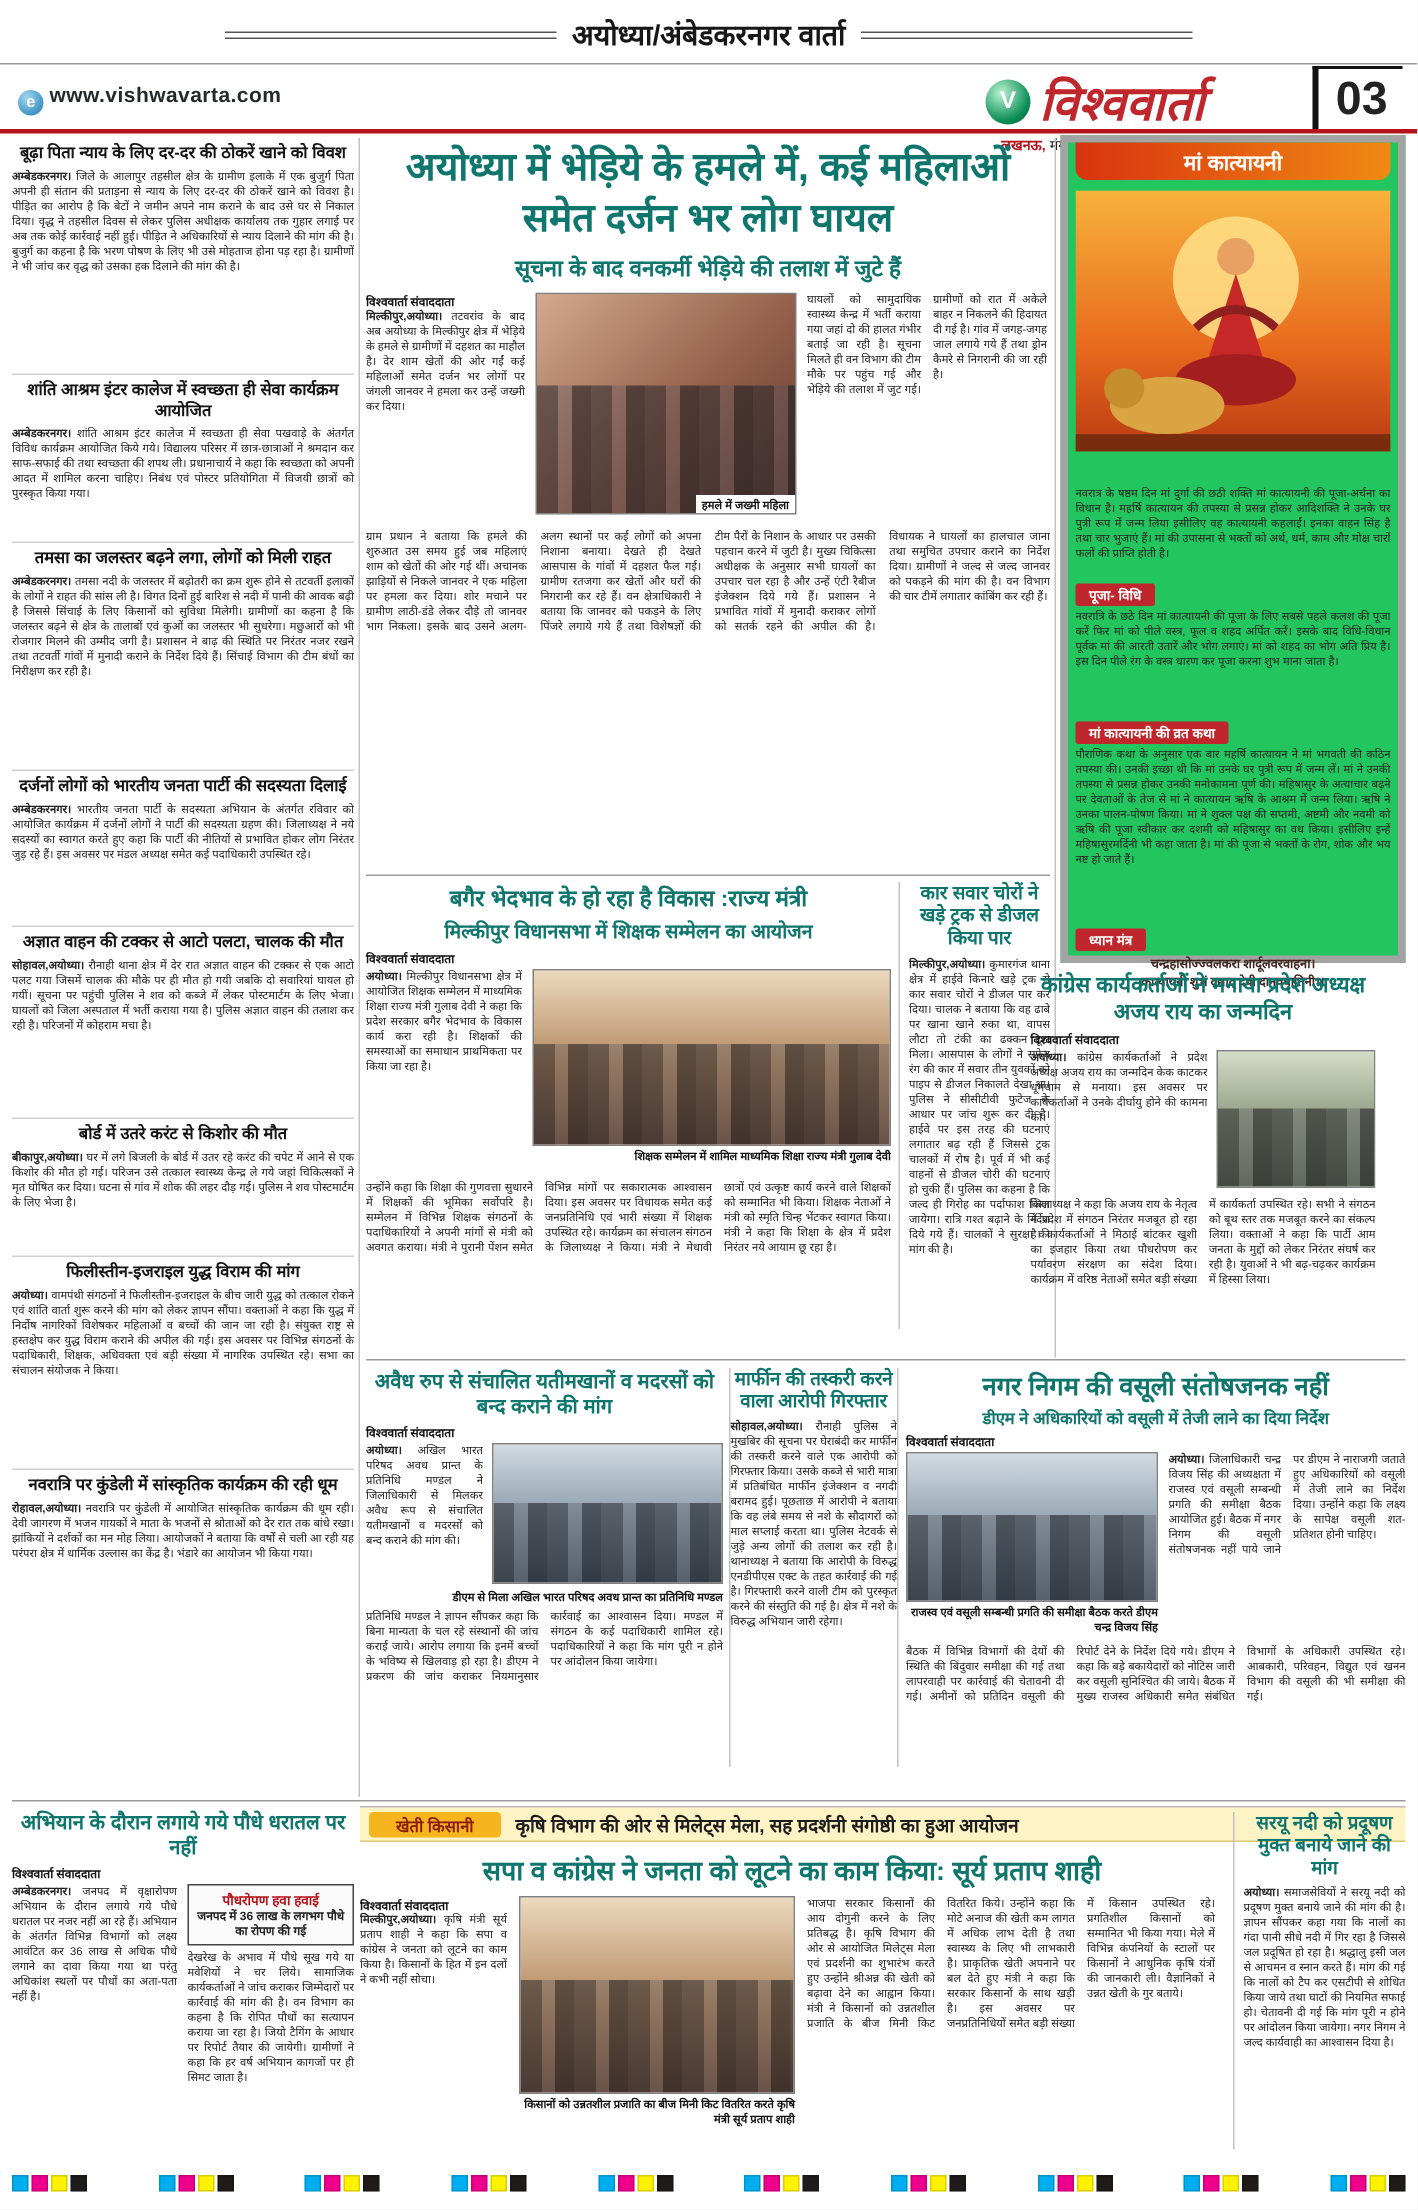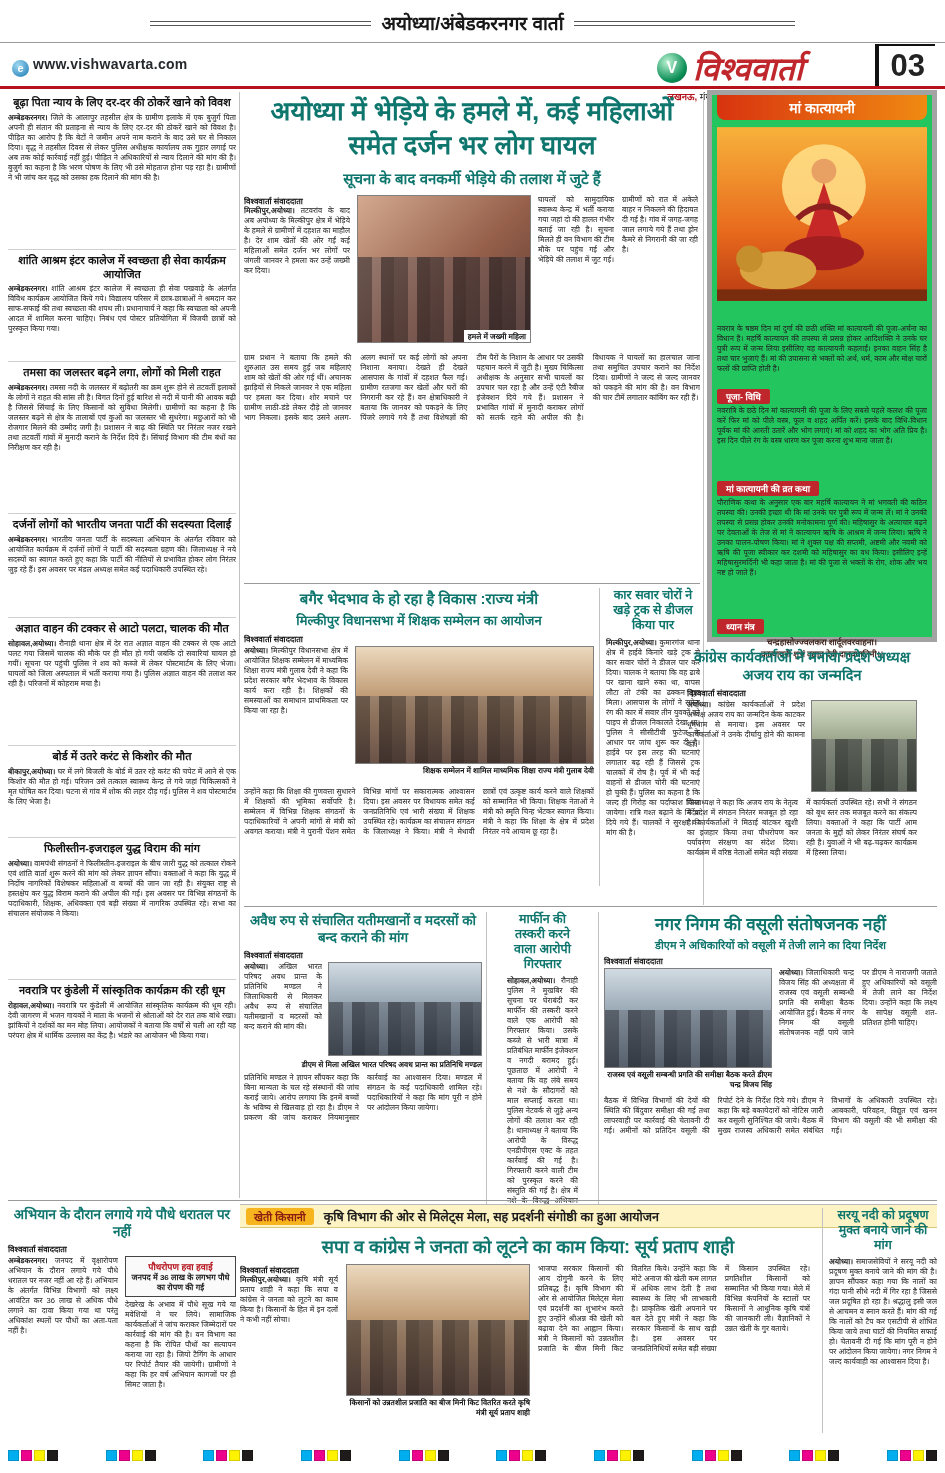--- a/index.html
+++ b/index.html
@@ -42,21 +42,21 @@
   .ph-blue{background:linear-gradient(180deg,#d2dbe3,#90a1ae 50%,#586774)}
   .ph-stage{background:linear-gradient(180deg,#ecd9be,#b3895f 55%,#76523c)}
   .in-cap{position:absolute;right:0;bottom:0;background:#fff;padding:1px 4px;font-size:7.5px;font-weight:bold;color:#111;z-index:2}
   
   .kbox{background:#22c55e;border:5px solid #a3a3a3}
   .kbar{background:linear-gradient(90deg,#d8330f,#f08a12);color:#fff;font-weight:bold;font-size:14px;text-align:center;padding:3px 0;border-radius:0 0 8px 8px}
   .klabel{display:inline-block;background:#c0272d;color:#fff;font-size:9px;font-weight:bold;padding:1px 9px;border-radius:2px;margin:3px 0 2px}
   .mantra{font-family:"Liberation Serif",serif;font-size:8.5px;font-weight:bold;text-align:center;line-height:12px;color:#40261e}
   
   .kheti{background:#fdf3c4;border-top:1px solid #b9b9b9;border-bottom:1px solid #d8c878;display:flex;align-items:center;padding:2px 6px;gap:10px}
-  .kheti-tag{background:#f6b51e;color:#8c1d12;font-weight:bold;font-size:11px;padding:1px 8px;border-radius:3px}
+  .kheti-tag{background:#f6b51e;color:#8c1d12;font-weight:bold;font-size:11px;padding:1px 18px;border-radius:3px}
   .kheti-head{font-size:12.5px;font-weight:bold;color:#1c1c1c}
   
   .qbox{border:1px solid #444;padding:3px 4px;margin-bottom:3px;background:#fafafa}
   .qtitle{font-size:9px;font-weight:bold;text-align:center;color:#b5121b}
   .qtext{font-size:8px;line-height:10px;text-align:center;color:#222;font-weight:bold}
   
   .pm{display:flex;justify-content:space-between;align-items:center}
   .pm-group{display:flex;gap:2px}
   .pm-group span{width:11px;height:11px;display:inline-block;border:1px solid rgba(0,0,0,.15)}
   figure{margin:0}
@@ -231,21 +231,21 @@
     <div style="display:flex;gap:6px;margin-top:2px;height:96px;overflow:hidden">
       <div style="width:78px">
         <p class="bt" style="height:96px"><b class="dl">अयोध्या।</b> <span>अखिल भारत परिषद अवध प्रान्त के प्रतिनिधि मण्डल ने जिलाधिकारी से मिलकर अवैध रूप से संचालित यतीमखानों व मदरसों को बन्द कराने की मांग की।</span></p>
       </div>
       <div class="photo ph-blue" style="width:154px;height:94px"></div>
     </div>
     <div class="cap" style="margin-top:2px">डीएम से मिला अखिल भारत परिषद अवध प्रान्त का प्रतिनिधि मण्डल</div>
     <p class="bt c2" style="height:108px;margin-top:3px">प्रतिनिधि मण्डल ने ज्ञापन सौंपकर कहा कि बिना मान्यता के चल रहे संस्थानों की जांच कराई जाये। आरोप लगाया कि इनमें बच्चों के भविष्य से खिलवाड़ हो रहा है। डीएम ने प्रकरण की जांच कराकर नियमानुसार कार्रवाई का आश्वासन दिया। मण्डल में संगठन के कई पदाधिकारी शामिल रहे। पदाधिकारियों ने कहा कि मांग पूरी न होने पर आंदोलन किया जायेगा।</p>
   </div>
 
-  <div class="abs" style="left:486px;top:912px;width:113px;border-left:1px solid #c2c2c2;border-right:1px solid #c2c2c2;padding:0 20px">
+  <div class="abs" style="left:486px;top:912px;width:113px;border-left:1px solid #c2c2c2;border-right:1px solid #c2c2c2;padding:0 0">
     <div class="hl" style="font-size:12.5px;line-height:15px">मार्फीन की तस्करी करने वाला आरोपी गिरफ्तार</div>
     <p class="bt" style="height:232px;margin-top:4px"><b class="dl">सोहावल,अयोध्या।</b> <span>रौनाही पुलिस ने मुखबिर की सूचना पर घेराबंदी कर मार्फीन की तस्करी करने वाले एक आरोपी को गिरफ्तार किया। उसके कब्जे से भारी मात्रा में प्रतिबंधित मार्फीन इंजेक्शन व नगदी बरामद हुई। पूछताछ में आरोपी ने बताया कि वह लंबे समय से नशे के सौदागरों को माल सप्लाई करता था। पुलिस नेटवर्क से जुड़े अन्य लोगों की तलाश कर रही है। थानाध्यक्ष ने बताया कि आरोपी के विरुद्ध एनडीपीएस एक्ट के तहत कार्रवाई की गई है। गिरफ्तारी करने वाली टीम को पुरस्कृत करने की संस्तुति की गई है। क्षेत्र में नशे के विरुद्ध अभियान जारी रहेगा।</span></p>
   </div>
 
   <div class="abs" style="left:604px;top:912px;width:333px">
     <div class="hl" style="font-size:17px">नगर निगम की वसूली संतोषजनक नहीं</div>
     <div class="hl" style="font-size:11px;margin-top:2px">डीएम ने अधिकारियों को वसूली में तेजी लाने का दिया निर्देश</div>
     <div class="byline" style="margin-top:3px">विश्ववार्ता संवाददाता</div>
     <div style="display:flex;gap:7px;margin-top:2px;height:124px;overflow:hidden">
       <figure style="width:168px">

